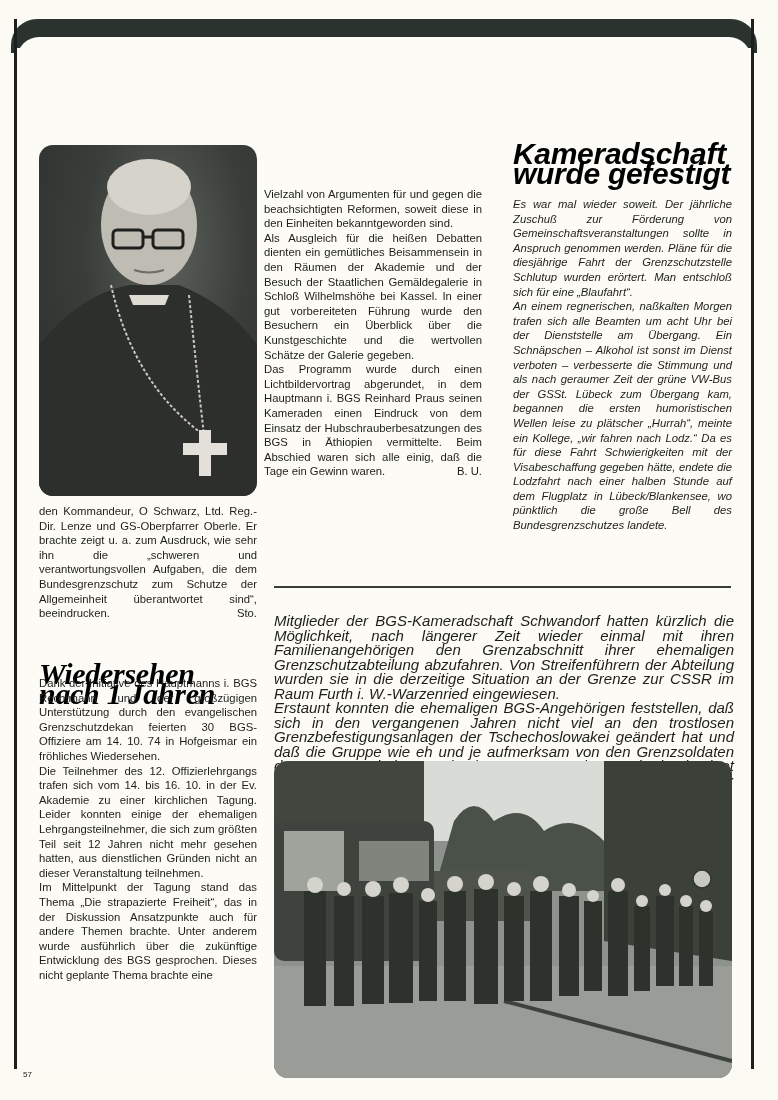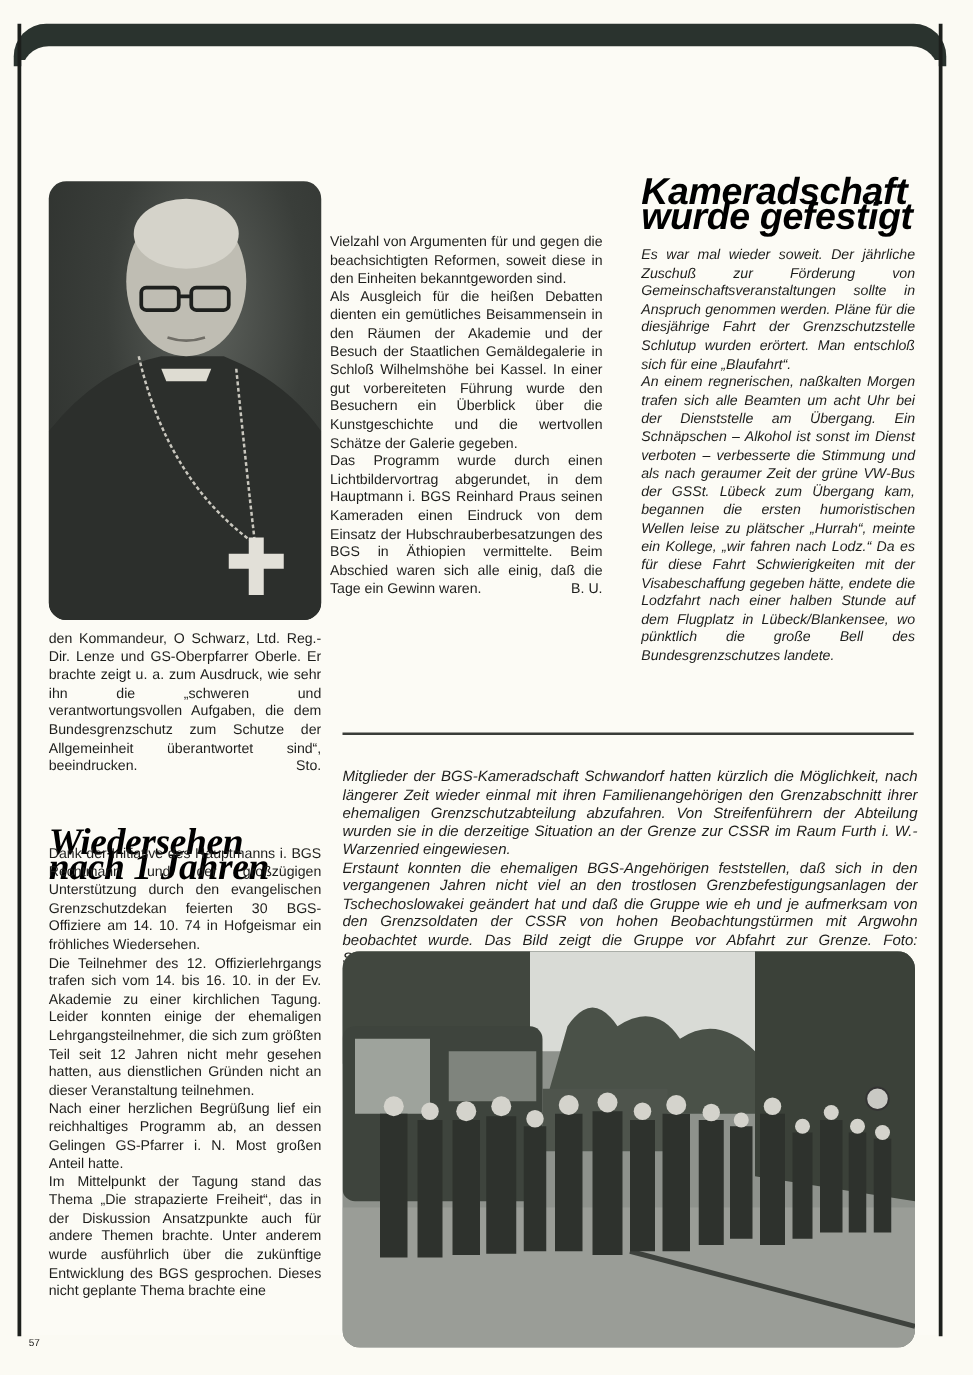--- a/index.html
+++ b/index.html
@@ -46,21 +46,21 @@
   }
   .headline {
     position: absolute; font-weight: bold; font-style: italic;
     font-size: 30px; line-height: 20px; color: #000000; letter-spacing: -0.3px;
   }
   .divider {
     position: absolute; left: 274px; top: 586px; width: 457px; height: 2px; background: #3a3c38;
   }
   .caption {
     position: absolute; left: 274px; top: 614px; width: 460px;
-    font-style: italic; font-size: 12px; line-height: 14.5px; text-align: justify;
+    font-style: italic; font-size: 15px; line-height: 14.5px; text-align: justify;
   }
   .caption p { margin: 0; }
   .page-number {
     position: absolute; left: 23px; top: 1070px; font-size: 8px;
   }
   .sign { float: right; }
 </style>
 </head>
 <body>
 
@@ -94,21 +94,20 @@
 </div>
 
 <div class="headline" style="left:39px; top:664px;font-family:Liberation Serif, serif;">
   <div>Wiedersehen</div>
   <div>nach 1 Jahren</div>
 </div>
 
 <div class="col" style="left:39px; top:676px; width:218px;">
   <p>Dank der Initiative des Hauptmanns i. BGS Rechtmann und der großzügigen Unterstützung durch den evangelischen Grenzschutzdekan feierten 30 BGS-Offiziere am 14. 10. 74 in Hofgeismar ein fröhliches Wiedersehen.</p>
   <p>Die Teilnehmer des 12. Offizierlehrgangs trafen sich vom 14. bis 16. 10. in der Ev. Akademie zu einer kirchlichen Tagung. Leider konnten einige der ehemaligen Lehrgangsteilnehmer, die sich zum größten Teil seit 12 Jahren nicht mehr gesehen hatten, aus dienstlichen Gründen nicht an dieser Veranstaltung teilnehmen.</p>
-  <p>Nach einer herzlichen Begrüßung lief ein reichhaltiges Programm ab, an dessen Gelingen GS-Pfarrer i. N. Most großen Anteil hatte.</p>
   <p>Im Mittelpunkt der Tagung stand das Thema „Die strapazierte Freiheit“, das in der Diskussion Ansatzpunkte auch für andere Themen brachte. Unter anderem wurde ausführlich über die zukünftige Entwicklung des BGS gesprochen. Dieses nicht geplante Thema brachte eine</p>
 </div>
 
 <div class="page-number">57</div>
 
 <div class="col" style="left:264px; top:143px; width:218px;margin-top:44px;">
   <p>Vielzahl von Argumenten für und gegen die beachsichtigten Reformen, soweit diese in den Einheiten bekanntgeworden sind.</p>
   <p>Als Ausgleich für die heißen Debatten dienten ein gemütliches Beisammensein in den Räumen der Akademie und der Besuch der Staatlichen Gemäldegalerie in Schloß Wilhelmshöhe bei Kassel. In einer gut vorbereiteten Führung wurde den Besuchern ein Überblick über die Kunstgeschichte und die wertvollen Schätze der Galerie gegeben.</p>
   <p>
     <span>Das Programm wurde durch einen Lichtbildervortrag abgerundet, in dem Hauptmann i. BGS Reinhard Praus seinen Kameraden einen Eindruck von dem Einsatz der Hubschrauberbesatzungen des BGS in Äthiopien vermittelte. Beim Abschied waren sich alle einig, daß die Tage ein Gewinn waren.</span>

